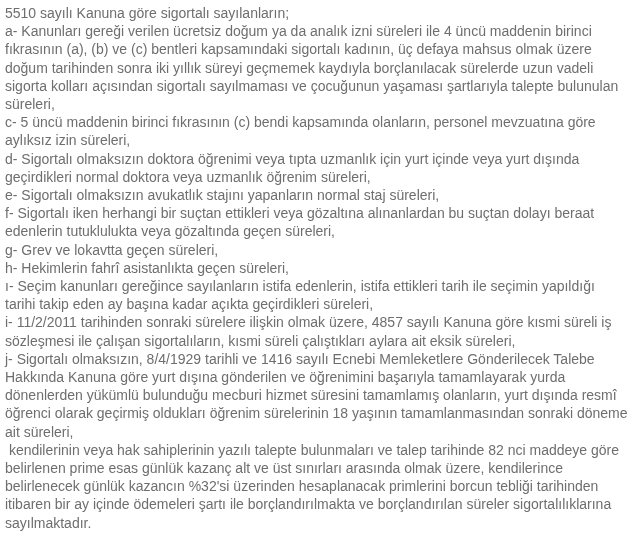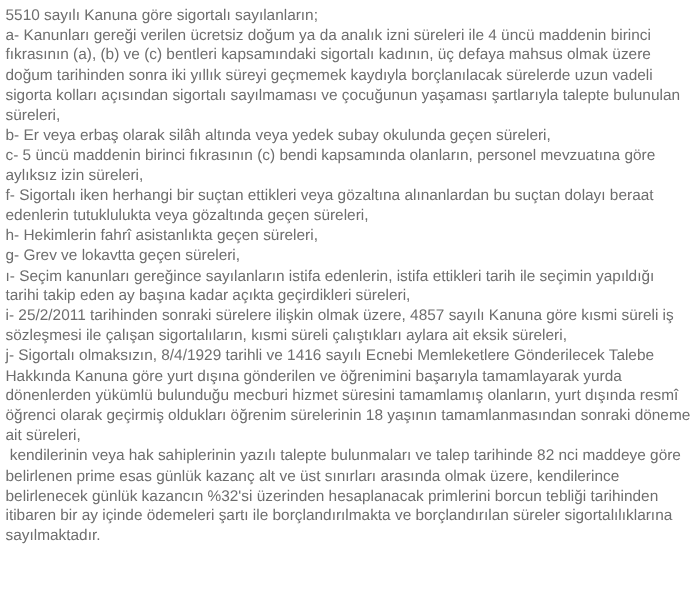--- a/index.html
+++ b/index.html
@@ -24,22 +24,23 @@
     white-space: pre-wrap;
     word-wrap: break-word;
   }
 </style>
 </head>
 <body>
 
 <div class="doc">
   <p>5510 sayılı Kanuna göre sigortalı sayılanların;</p>
   <p>a- Kanunları gereği verilen ücretsiz doğum ya da analık izni süreleri ile 4 üncü maddenin birinci fıkrasının (a), (b) ve (c) bentleri kapsamındaki sigortalı kadının, üç defaya mahsus olmak üzere doğum tarihinden sonra iki yıllık süreyi geçmemek kaydıyla borçlanılacak sürelerde uzun vadeli sigorta kolları açısından sigortalı sayılmaması ve çocuğunun yaşaması şartlarıyla talepte bulunulan süreleri,</p>
-  <p>b- Er veya erbaş olarak silâh altında veya yedek subay okulunda geçen süreleri,</p>
   <p>c- 5 üncü maddenin birinci fıkrasının (c) bendi kapsamında olanların, personel mevzuatına göre aylıksız izin süreleri,</p>
+  <p>d- Sigortalı olmaksızın doktora öğrenimi veya tıpta uzmanlık için yurt içinde veya yurt dışında geçirdikleri normal doktora veya uzmanlık öğrenim süreleri,</p>
+  <p>e- Sigortalı olmaksızın avukatlık stajını yapanların normal staj süreleri,</p>
   <p>f- Sigortalı iken herhangi bir suçtan ettikleri veya gözaltına alınanlardan bu suçtan dolayı beraat edenlerin tutuklulukta veya gözaltında geçen süreleri,</p>
+  <p>g- Grev ve lokavtta geçen süreleri,</p>
   <p>h- Hekimlerin fahrî asistanlıkta geçen süreleri,</p>
-  <p>g- Grev ve lokavtta geçen süreleri,</p>
   <p>ı- Seçim kanunları gereğince sayılanların istifa edenlerin, istifa ettikleri tarih ile seçimin yapıldığı tarihi takip eden ay başına kadar açıkta geçirdikleri süreleri,</p>
-  <p>i- 25/2/2011 tarihinden sonraki sürelere ilişkin olmak üzere, 4857 sayılı Kanuna göre kısmi süreli iş sözleşmesi ile çalışan sigortalıların, kısmi süreli çalıştıkları aylara ait eksik süreleri,</p>
+  <p>i- 11/2/2011 tarihinden sonraki sürelere ilişkin olmak üzere, 4857 sayılı Kanuna göre kısmi süreli iş sözleşmesi ile çalışan sigortalıların, kısmi süreli çalıştıkları aylara ait eksik süreleri,</p>
   <p>j- Sigortalı olmaksızın, 8/4/1929 tarihli ve 1416 sayılı Ecnebi Memleketlere Gönderilecek Talebe Hakkında Kanuna göre yurt dışına gönderilen ve öğrenimini başarıyla tamamlayarak yurda dönenlerden yükümlü bulunduğu mecburi hizmet süresini tamamlamış olanların, yurt dışında resmî öğrenci olarak geçirmiş oldukları öğrenim sürelerinin 18 yaşının tamamlanmasından sonraki döneme ait süreleri,</p>
   <p> kendilerinin veya hak sahiplerinin yazılı talepte bulunmaları ve talep tarihinde 82 nci maddeye göre belirlenen prime esas günlük kazanç alt ve üst sınırları arasında olmak üzere, kendilerince belirlenecek günlük kazancın %32'si üzerinden hesaplanacak primlerini borcun tebliği tarihinden itibaren bir ay içinde ödemeleri şartı ile borçlandırılmakta ve borçlandırılan süreler sigortalılıklarına sayılmaktadır.</p>
 </div>
 
 </body></html>

